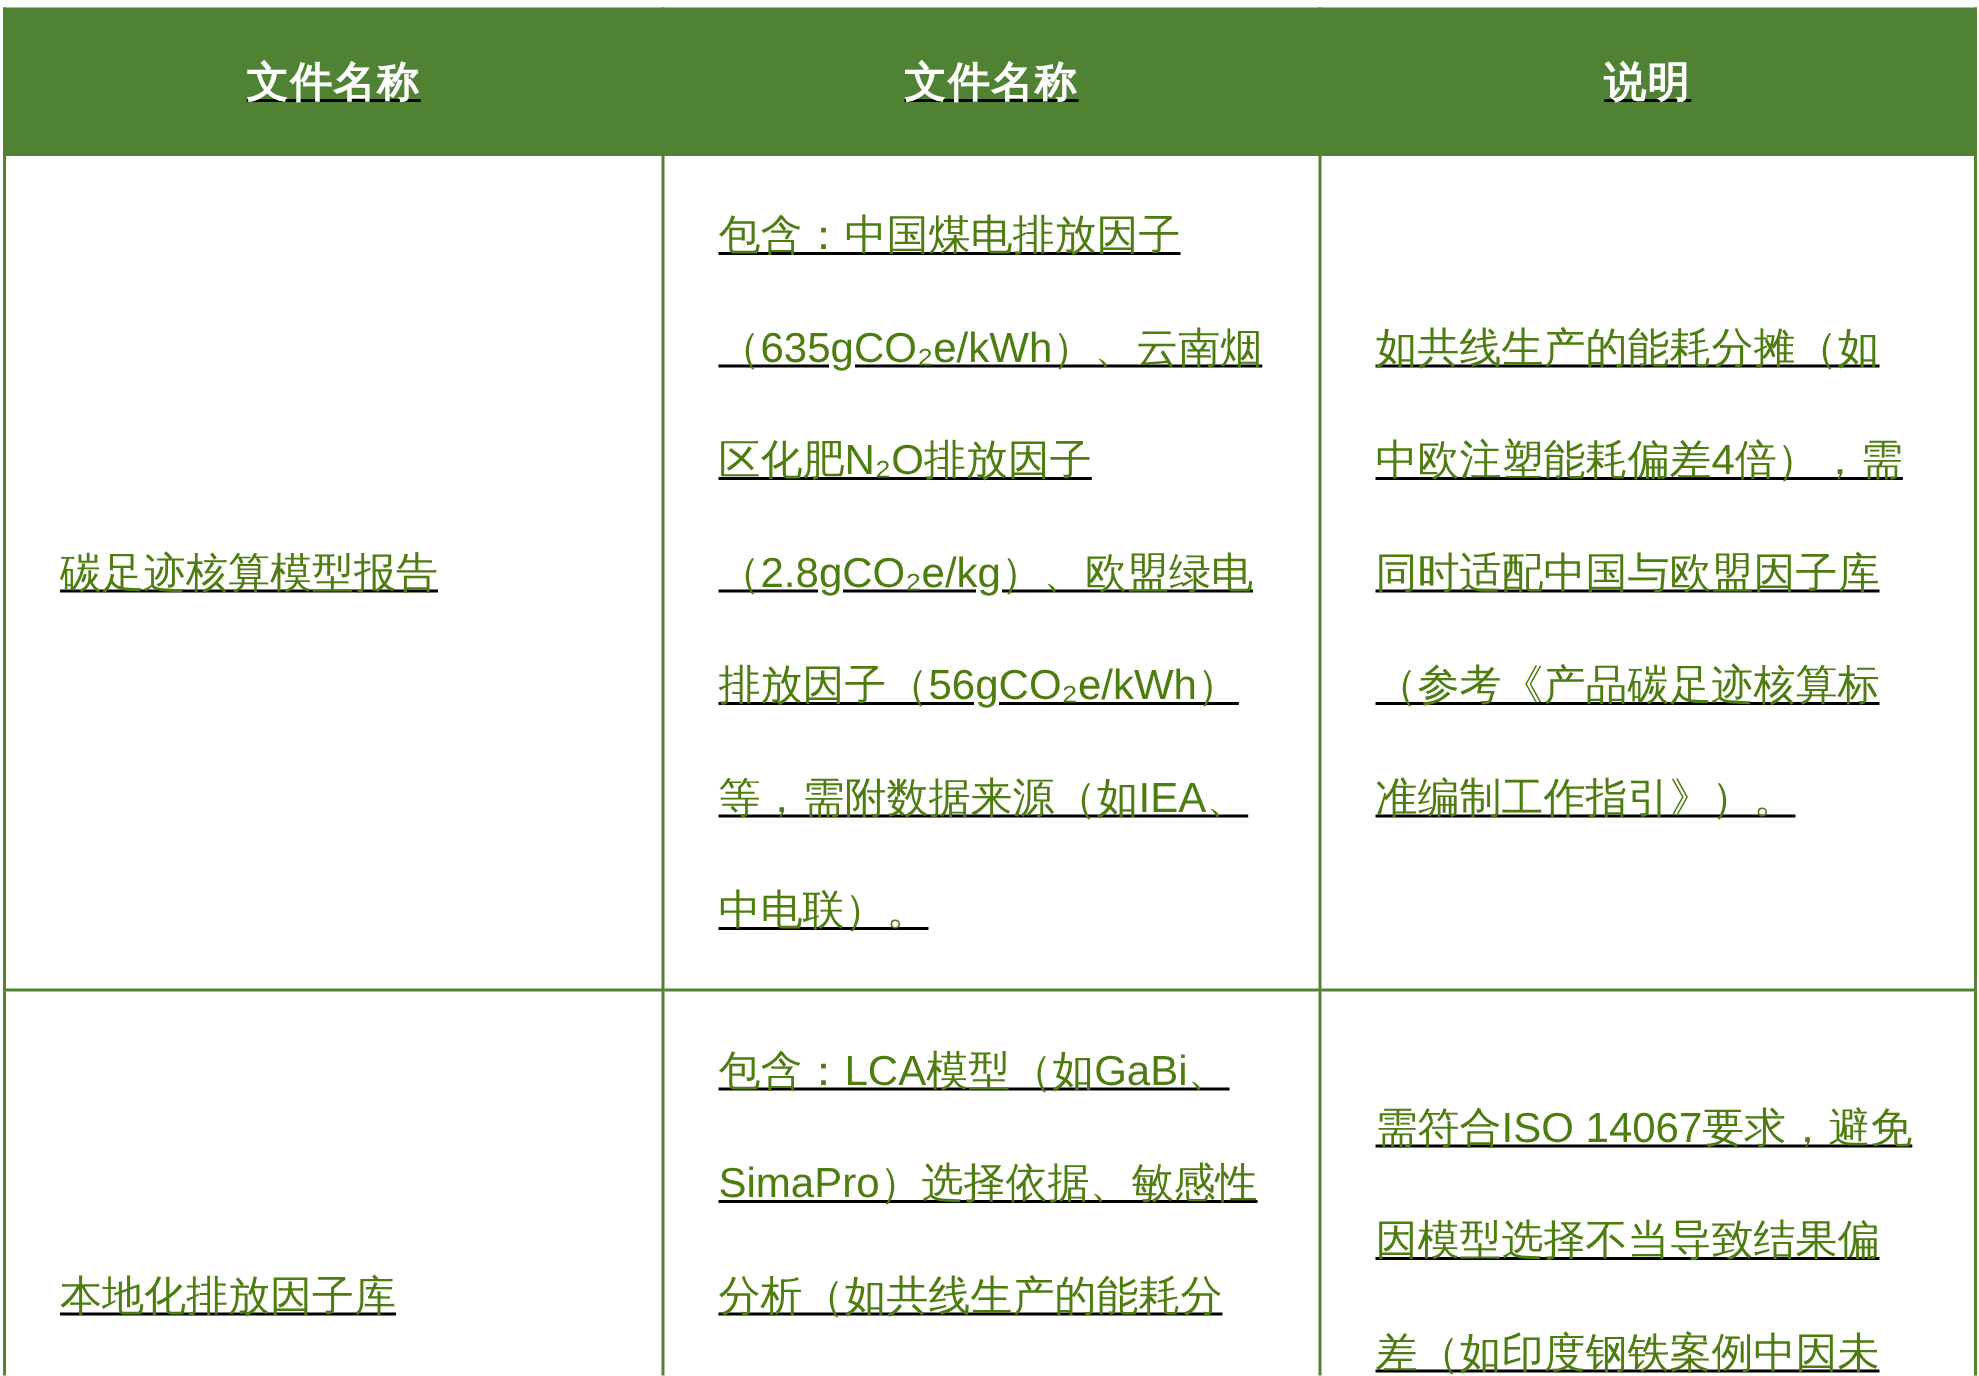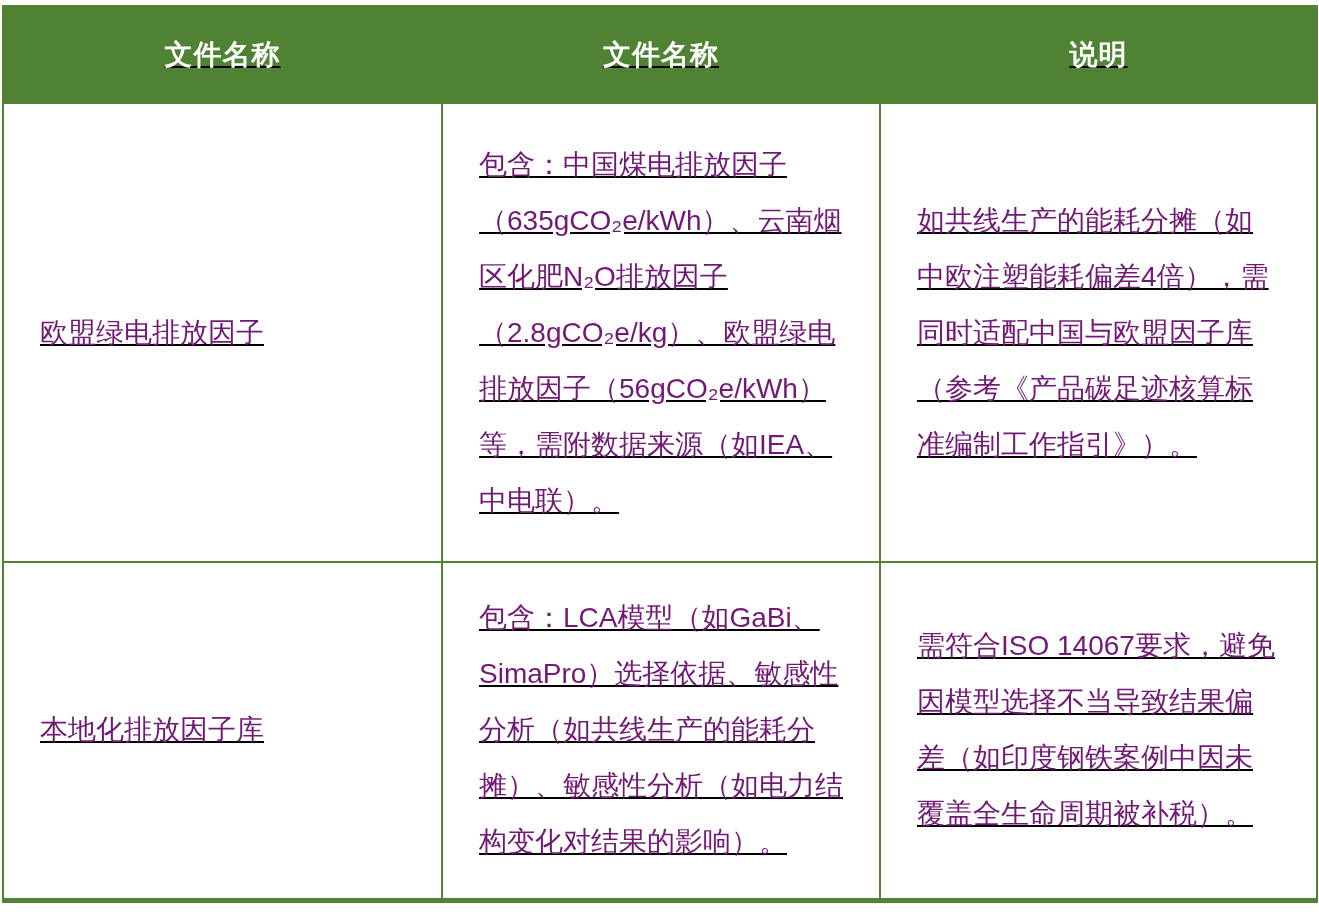--- a/index.html
+++ b/index.html
@@ -34,23 +34,23 @@
     font-size: 28px;
     height: 95px;
     text-align: center;
     vertical-align: middle;
     border: 2px solid #4f8233;
     padding: 0;
     letter-spacing: 1px;
   }
   td.body-cell {
     border: 2px solid #538135;
-    color: #701a75;
+    color: #4d7c0f;
     font-size: 28px;
-    line-height: 56px;
+    line-height: 75px;
     padding: 15px 36px;
     vertical-align: middle;
     text-align: left;
     word-break: break-word;
     box-sizing: border-box;
   }
   tr.row-1 { height: 459px; }
   tr.row-2 { height: 338px; }
   td.name-cell {
     white-space: nowrap;
@@ -68,21 +68,21 @@
     </colgroup>
     <thead>
       <tr class="head-row">
         <th class="header-cell">文件名称</th>
         <th class="header-cell">文件名称</th>
         <th class="header-cell">说明</th>
       </tr>
     </thead>
     <tbody>
       <tr class="row-1">
-        <td class="body-cell name-cell">欧盟绿电排放因子</td>
+        <td class="body-cell name-cell">碳足迹核算模型报告</td>
         <td class="body-cell">包含：中国煤电排放因子（635gCO₂e/kWh）、云南烟区化肥N₂O排放因子（2.8gCO₂e/kg）、欧盟绿电排放因子（56gCO₂e/kWh）等，需附数据来源（如IEA、中电联）。</td>
         <td class="body-cell">如共线生产的能耗分摊（如中欧注塑能耗偏差4倍），需同时适配中国与欧盟因子库（参考《产品碳足迹核算标准编制工作指引》）。</td>
       </tr>
       <tr class="row-2">
         <td class="body-cell name-cell">本地化排放因子库</td>
         <td class="body-cell">包含：LCA模型（如GaBi、SimaPro）选择依据、敏感性分析（如共线生产的能耗分摊）、敏感性分析（如电力结构变化对结果的影响）。</td>
         <td class="body-cell">需符合ISO 14067要求，避免因模型选择不当导致结果偏差（如印度钢铁案例中因未覆盖全生命周期被补税）。</td>
       </tr>
     </tbody>
   </table>

